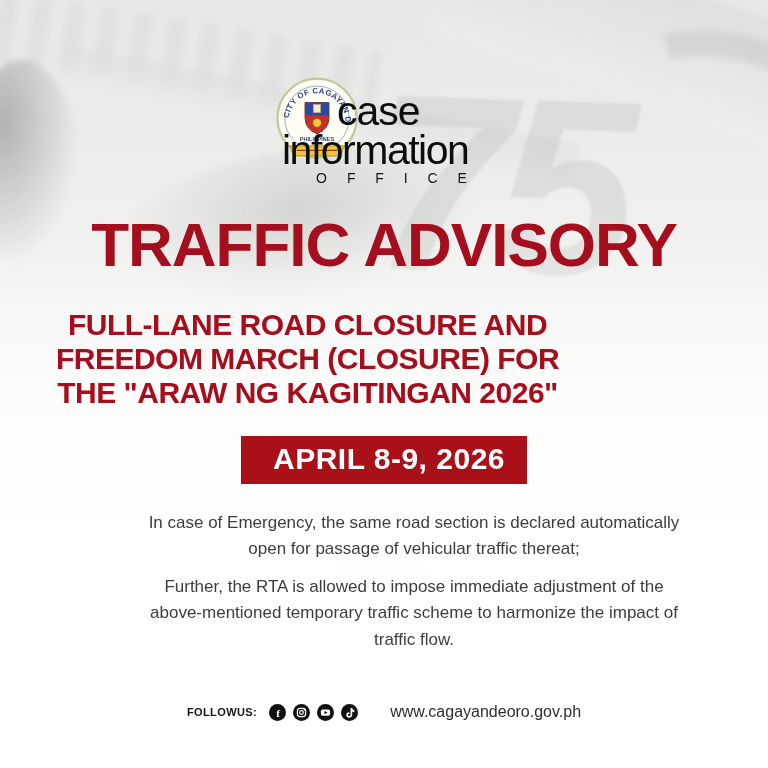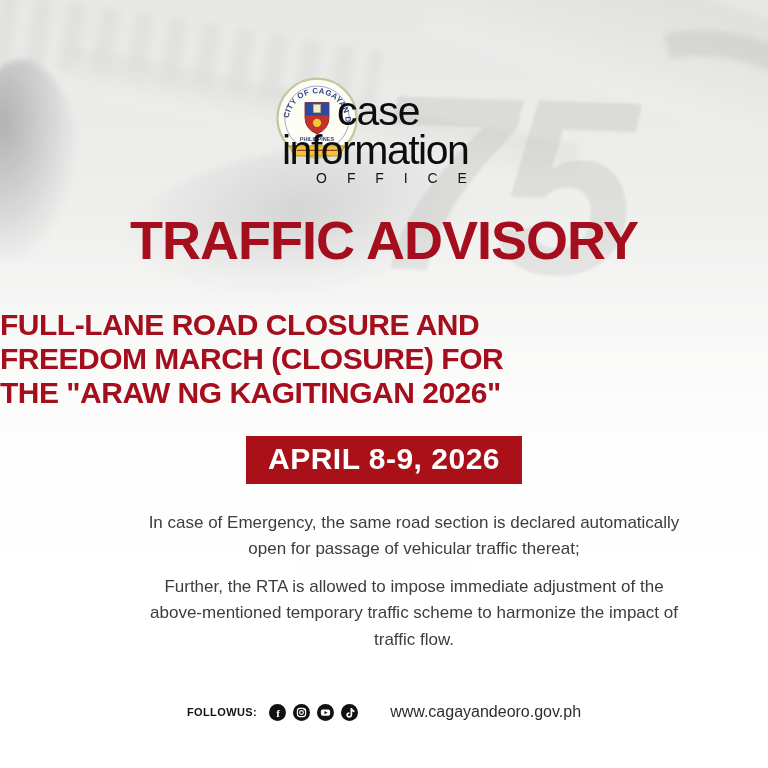--- a/index.html
+++ b/index.html
@@ -45,29 +45,29 @@
   .logo-city{position:absolute;left:337px;top:91px;font-size:41px;font-weight:400;
     letter-spacing:-1px;color:#0d0d0d;line-height:1;}
   .logo-information{position:absolute;left:282px;top:130px;font-size:41px;font-weight:400;
     letter-spacing:-1.5px;color:#0d0d0d;line-height:1;}
   .logo-office{position:absolute;left:284px;top:170px;width:215px;text-align:center;
     font-size:14px;color:#141414;letter-spacing:8px;text-indent:8px;}
 
   
   .title{
     position:absolute;left:0;top:209px;width:768px;text-align:center;
-    font-size:54px;font-weight:800;letter-spacing:-1px;
+    font-size:62px;font-weight:800;letter-spacing:-1px;
   }
   .subtitle{
-    position:absolute;left:0;top:308px;width:615px;text-align:left;
+    position:absolute;left:0;top:308px;width:615px;text-align:center;
     font-size:30px;font-weight:800;line-height:34px;letter-spacing:-.5px;
   }
   .date-banner{
     position:absolute;left:50%;top:436px;transform:translateX(-50%);
-    padding:6px 22px 8px 22px;
+    padding:6px 22px 8px 32px;
     font-size:30px;font-weight:800;letter-spacing:.5px;
   }
 
   
   .para{
     position:absolute;left:114px;width:540px;text-align:center;
     font-size:17px;line-height:1.55;color:#3d3d3d;margin-left:30px;
   }
   .para-1{top:510px;}
   .para-2{top:574px;}

